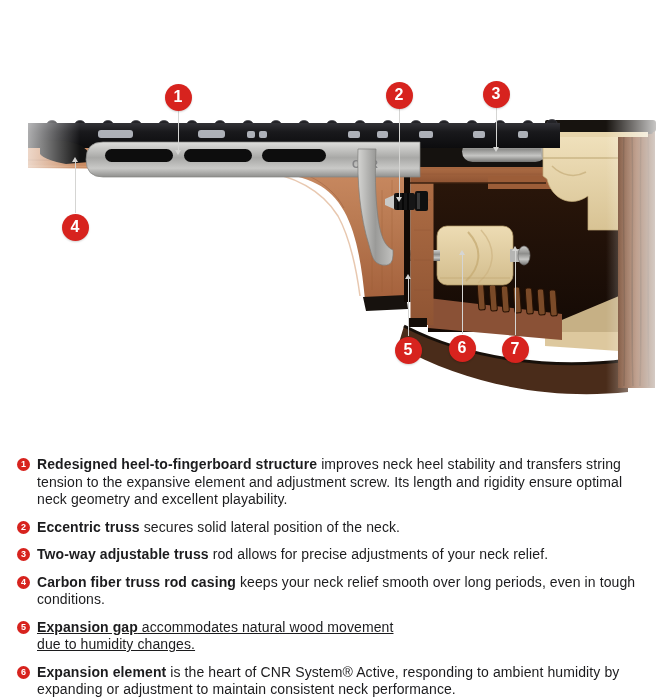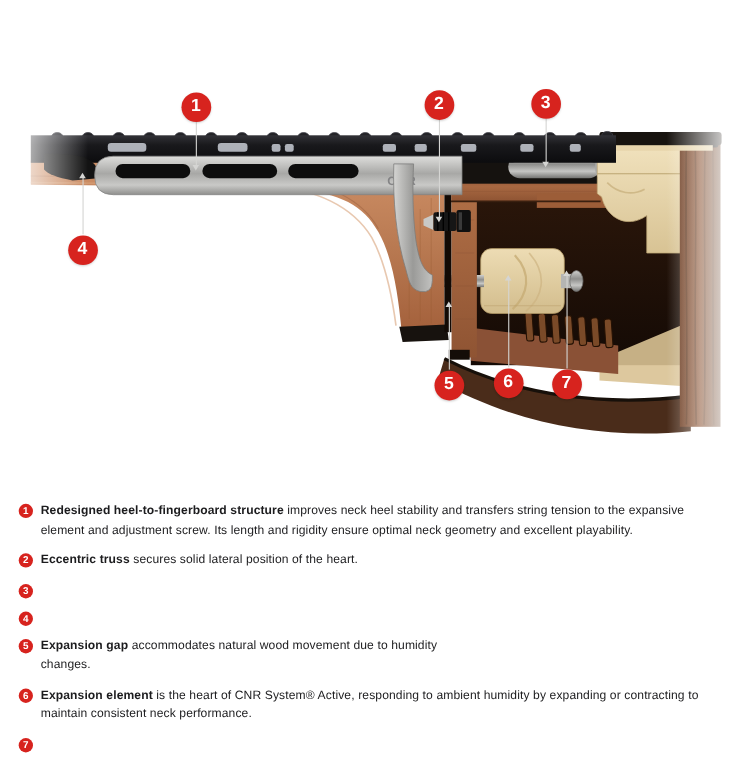--- a/index.html
+++ b/index.html
@@ -29,22 +29,22 @@
   }
 
   
   .legend { margin:26px 0 0 17px; width:640px; display:flex; flex-direction:column; gap:10px; }
   .legend-item { display:flex; align-items:flex-start; gap:7px; }
   .badge {
     flex:0 0 auto; width:13px; height:13px; border-radius:50%; margin-top:2px;
     background:var(--accent); color:#fff; font-size:9px; font-weight:bold;
     display:flex; align-items:center; justify-content:center; line-height:1;
   }
-  .legend-text { margin:0; font-size:11px; line-height:17.5px; max-width:602px; letter-spacing:.1px; }
-  .legend-text.narrow { max-width:362px; }
+  .legend-text { margin:0; font-size:14px; line-height:17.5px; max-width:602px; letter-spacing:.1px; }
+  .legend-text.narrow { max-width:362px;text-decoration:underline; }
   .legend-text b { font-weight:bold; }
 </style>
 </head>
 <body>
 
 <div class="page">
 
   <div class="diagram">
     <svg width="672" height="430" viewBox="0 0 672 430">
       <defs>
@@ -309,39 +309,41 @@
   </div>
 
   <div class="legend">
     <div class="legend-item">
       <span class="badge">1</span>
       <p class="legend-text"><b>Redesigned heel-to-fingerboard structure</b><span> improves neck heel stability and transfers string tension to the expansive element and adjustment screw. Its length and rigidity ensure optimal neck geometry and excellent playability.</span></p>
     </div>
 
     <div class="legend-item">
       <span class="badge">2</span>
-      <p class="legend-text"><b>Eccentric truss</b><span> secures solid lateral position of the heart.</span></p>
+      <p class="legend-text"><b>Eccentric truss</b><span> secures solid lateral position of the neck.</span></p>
     </div>
 
     <div class="legend-item">
       <span class="badge">3</span>
+      <p class="legend-text"><b>Two-way adjustable truss</b><span> rod allows for precise adjustments of your neck relief.</span></p>
     </div>
 
     <div class="legend-item">
       <span class="badge">4</span>
+      <p class="legend-text"><b>Carbon fiber truss rod casing</b><span> keeps your neck relief smooth over long periods, even in tough conditions.</span></p>
     </div>
 
     <div class="legend-item">
       <span class="badge">5</span>
       <p class="legend-text narrow"><b>Expansion gap</b><span> accommodates natural wood movement due to humidity changes.</span></p>
     </div>
 
     <div class="legend-item">
       <span class="badge">6</span>
-      <p class="legend-text"><b>Expansion element</b><span> is the heart of CNR System® Active, responding to ambient humidity by expanding or contracting to maintain consistent neck performance.</span></p>
+      <p class="legend-text"><b>Expansion element</b><span> is the heart of CNR System® Active, responding to ambient humidity by expanding or adjustment to maintain consistent neck performance.</span></p>
     </div>
 
     <div class="legend-item">
       <span class="badge">7</span>
     </div>
   </div>
 
 </div>
 
 </body></html>

